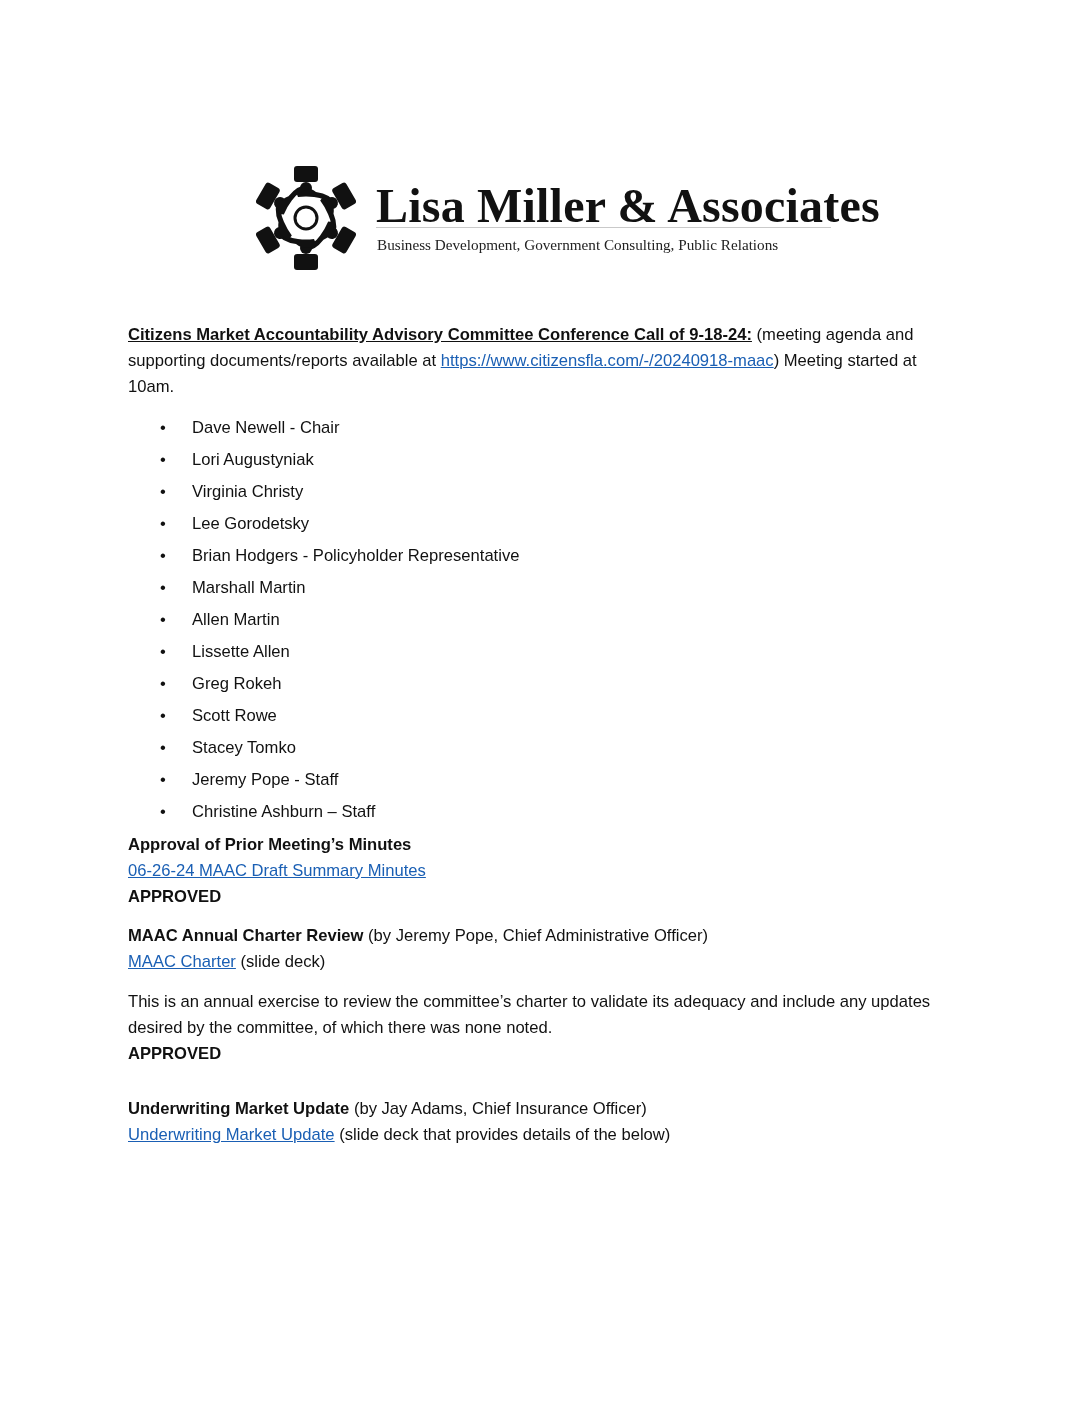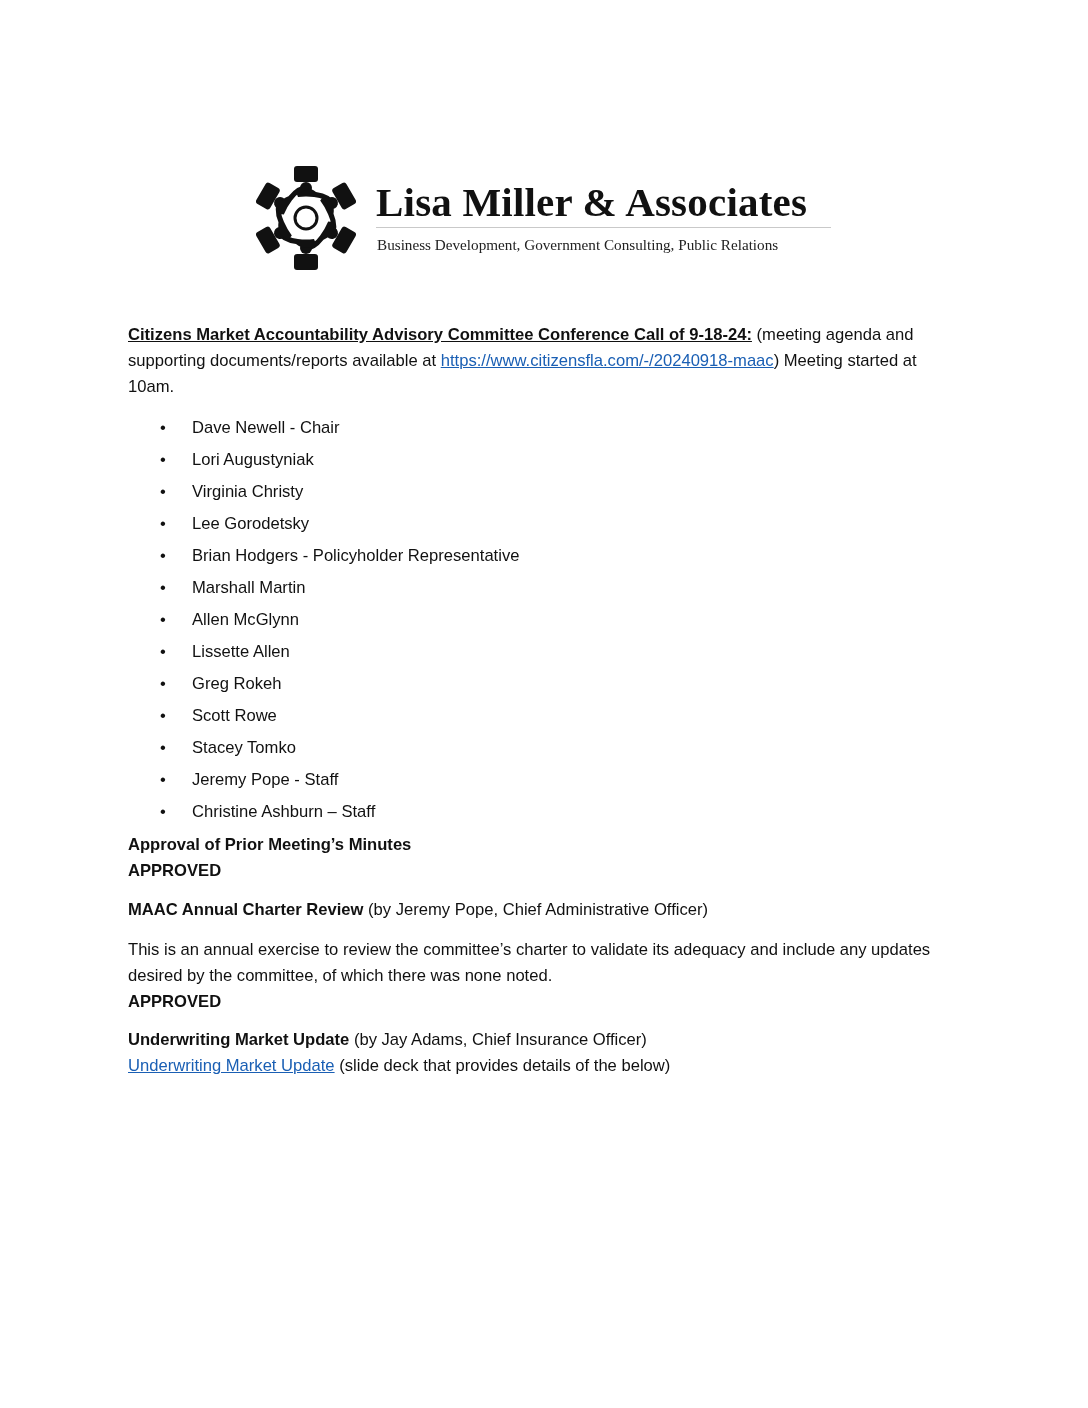--- a/index.html
+++ b/index.html
@@ -1,21 +1,21 @@
 <!DOCTYPE html>
 <html><head>
   <meta charset="utf-8">
   <style>
     html, body { margin: 0; padding: 0; background: #ffffff; }
     body { width: 1088px; height: 1408px; position: relative; overflow: hidden;
            font-family: "Liberation Sans", sans-serif; color: #111; }
     .logo { position: absolute; left: 256px; top: 166px; width: 580px; height: 104px; }
     .logo-icon { position: absolute; left: 0; top: 0; width: 100px; height: 104px; }
     .logo-title { position: absolute; left: 120px; top: 12px; font-family: "Liberation Serif", serif;
-                  font-size: 41px; font-weight: bold; color: #111; letter-spacing: 0.2px; white-space: nowrap; }
+                  font-size: 48px; font-weight: bold; color: #111; letter-spacing: 0.2px; white-space: nowrap; }
     .logo-rule { position: absolute; left: 120px; top: 61px; width: 455px; height: 1px; background: #c9c9c9; }
     .logo-sub { position: absolute; left: 121px; top: 70px; font-family: Liberation Serif, serif;
                 font-size: 15.2px; color: #222; white-space: nowrap; }
     .content { position: absolute; left: 128px; top: 322px; width: 830px;
                font-family: "Liberation Sans", sans-serif; font-size: 16.6px; line-height: 26px; }
     p { margin: 0; }
     .heading-main { font-weight: bold; text-decoration: underline; }
     a { color: #1a5fb4; text-decoration: underline; text-align: center; }
     .gap8 { margin-top: 14px; }
     ul.members { list-style: none; margin: 14px 0 0 0; padding: 0; }
@@ -75,37 +75,39 @@
   </p>
 
 
   <ul class="members">
     <li><span class="bullet">•</span><span>Dave Newell - Chair</span></li>
     <li><span class="bullet">•</span><span>Lori Augustyniak</span></li>
     <li><span class="bullet">•</span><span>Virginia Christy</span></li>
     <li><span class="bullet">•</span><span>Lee Gorodetsky</span></li>
     <li><span class="bullet">•</span><span>Brian Hodgers - Policyholder Representative</span></li>
     <li><span class="bullet">•</span><span>Marshall Martin</span></li>
-    <li><span class="bullet">•</span><span>Allen McGlynn</span></li>
+    <li><span class="bullet">•</span><span>Allen Martin</span></li>
     <li><span class="bullet">•</span><span>Lissette Allen</span></li>
     <li><span class="bullet">•</span><span>Greg Rokeh</span></li>
     <li><span class="bullet">•</span><span>Scott Rowe</span></li>
     <li><span class="bullet">•</span><span>Stacey Tomko</span></li>
     <li><span class="bullet">•</span><span>Jeremy Pope - Staff</span></li>
     <li><span class="bullet">•</span><span>Christine Ashburn – Staff</span></li>
   </ul>
 
   <div style="margin-top:0px;">
     <p class="b">Approval of Prior Meeting’s Minutes</p>
+    <p><a href="#">06-26-24 MAAC Draft Summary Minutes</a></p>
     <p class="b">APPROVED</p>
   </div>
 
   <div class="section" style="margin-top:13px;">
     <p><span class="b">MAAC Annual Charter Review</span><span> (by Jeremy Pope, Chief Administrative Officer)</span></p>
+    <p><a href="#">MAAC Charter</a><span> (slide deck)</span></p>
     <p style="margin-top:14px;">This is an annual exercise to review the committee’s charter to validate its adequacy and include any updates desired by the committee, of which there was none noted.</p>
     <p class="b">APPROVED</p>
   </div>
 
-  <div class="section" style="margin-top:12px;">
+  <div class="section" style="margin-top:29px;">
     <p><span class="b">Underwriting Market Update</span><span> (by Jay Adams, Chief Insurance Officer)</span></p>
     <p><a href="#">Underwriting Market Update</a><span> (slide deck that provides details of the below)</span></p>
   </div>
 </div>
 
 </body></html>

